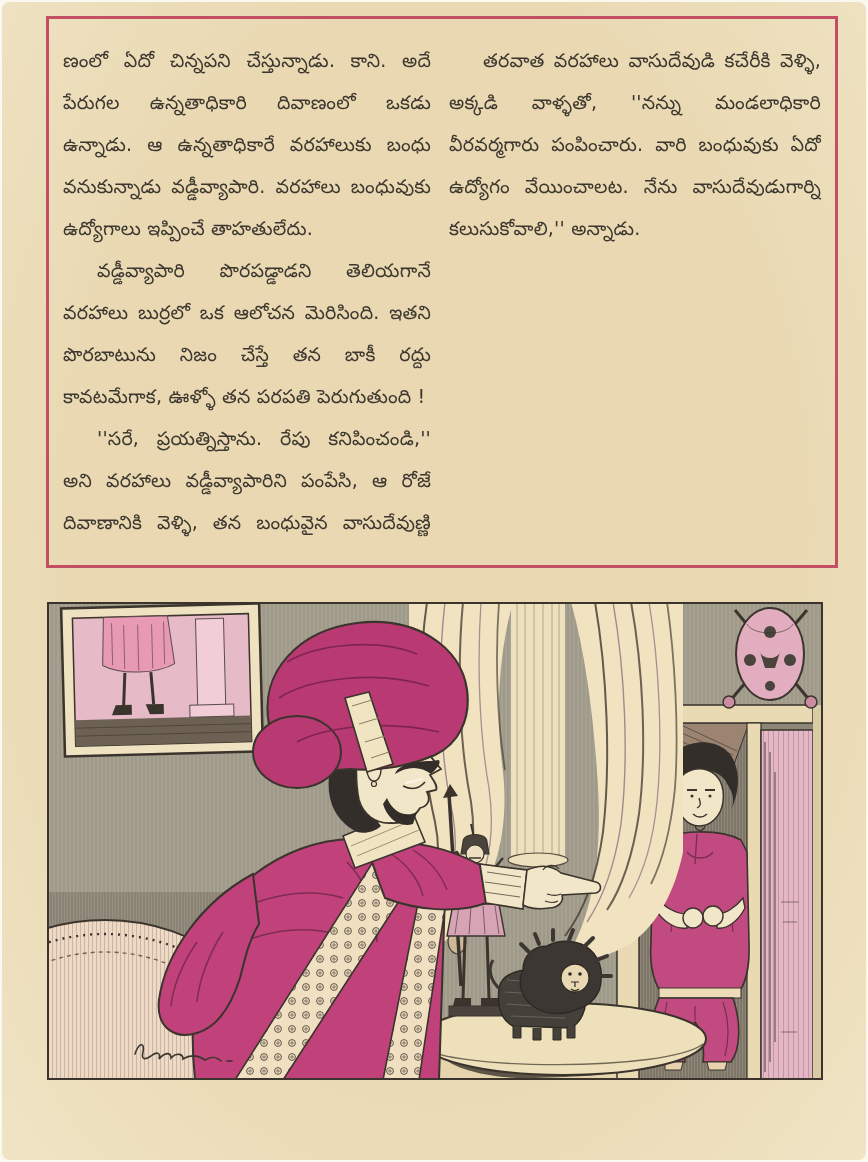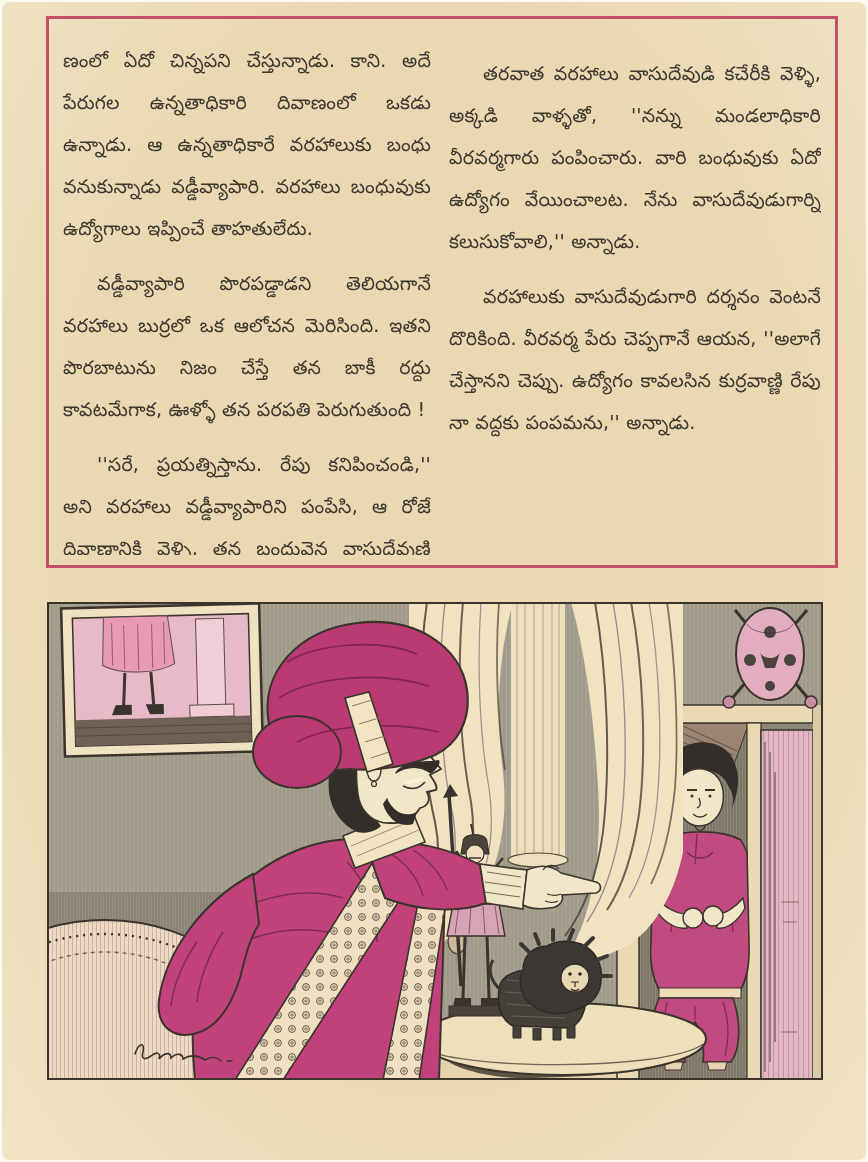--- a/index.html
+++ b/index.html
@@ -17,40 +17,39 @@
     border:3px solid #c24f63;box-sizing:border-box;
   }
   .col{
     position:absolute;top:20px;height:516px;overflow:hidden;
     font-size:19px;line-height:42px;color:#3c372f;text-align:justify;
     letter-spacing:.2px;
   }
   .col-left{left:14px;width:368px;}
   .col-right{left:400px;width:372px;}
   .col p{margin:0;}
-  .col p.indent{text-indent:34px;margin-top:13px;}
+  .col p.indent{text-indent:34px;}
   figure.illustration{
     position:absolute;left:45px;top:600px;width:776px;height:478px;margin:0;
   }
   svg{display:block;}
 </style>
 </head>
 <body>
 
 <div class="page">
 
   <div class="text-panel">
     <div class="col col-left">
       <p>ణంలో ఏదో చిన్నపని చేస్తున్నాడు. కాని. అదే పేరుగల ఉన్నతాధికారి దివాణంలో ఒకడు ఉన్నాడు. ఆ ఉన్నతాధికారే వరహాలుకు బంధు వనుకున్నాడు వడ్డీవ్యాపారి. వరహాలు బంధువుకు ఉద్యోగాలు ఇప్పించే తాహతులేదు.</p>
       <p class="indent">వడ్డీవ్యాపారి పొరపడ్డాడని తెలియగానే వరహాలు బుర్రలో ఒక ఆలోచన మెరిసింది. ఇతని పొరబాటును నిజం చేస్తే తన బాకీ రద్దు కావటమేగాక, ఊళ్ళో తన పరపతి పెరుగుతుంది !</p>
       <p class="indent">''సరే, ప్రయత్నిస్తాను. రేపు కనిపించండి,'' అని వరహాలు వడ్డీవ్యాపారిని పంపేసి, ఆ రోజే దివాణానికి వెళ్ళి, తన బంధువైన వాసుదేవుణ్ణి కలుసుకుని,</p>
     </div>
     <div class="col col-right">
       <p class="indent">తరవాత వరహాలు వాసుదేవుడి కచేరీకి వెళ్ళి, అక్కడి వాళ్ళతో, ''నన్ను మండలాధికారి వీరవర్మగారు పంపించారు. వారి బంధువుకు ఏదో ఉద్యోగం వేయించాలట. నేను వాసుదేవుడుగార్ని కలుసుకోవాలి,'' అన్నాడు.</p>
-      <p class="indent">వరహాలుకు వాసుదేవుడుగారి దర్శనం వెంటనే దొరికింది. వీరవర్మ పేరు చెప్పగానే ఆయన, ''అలాగే చేస్తానని చెప్పు. ఉద్యోగం కావలసిన కుర్రవాణ్ణి రేపు నా వద్దకు పంపమను,'' అన్నాడు.</p>
     </div>
   </div>
 
   <figure class="illustration">
     <svg width="776" height="478" viewBox="0 0 776 478">
       <defs>
         <pattern id="wallHatch" width="4" height="6" patternUnits="userSpaceOnUse">
           <rect width="4" height="6" fill="#a7a191"></rect>
           <line x1="1" y1="0" x2="1" y2="6" stroke="#6f695c" stroke-width="0.7" opacity="0.45"></line>
         </pattern>

